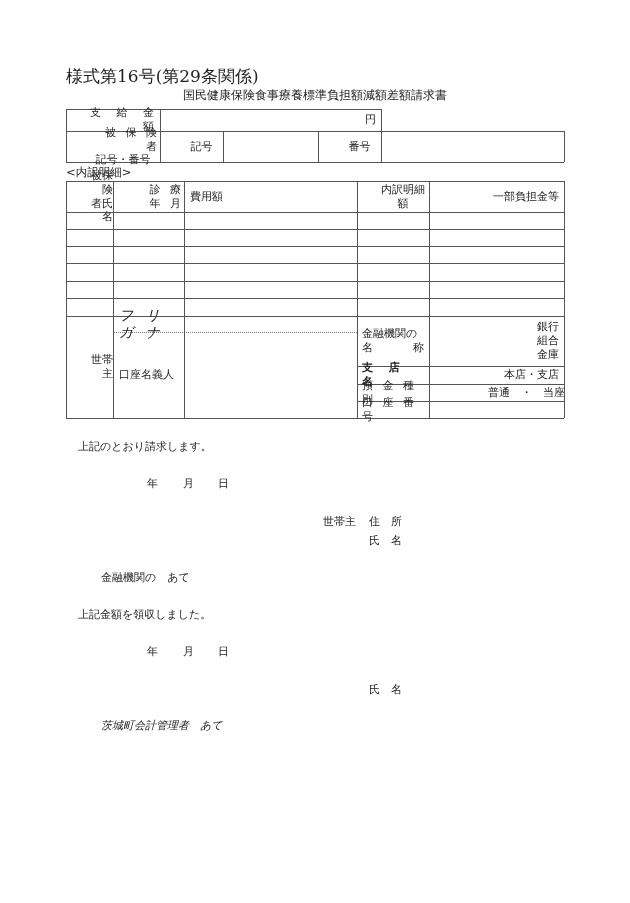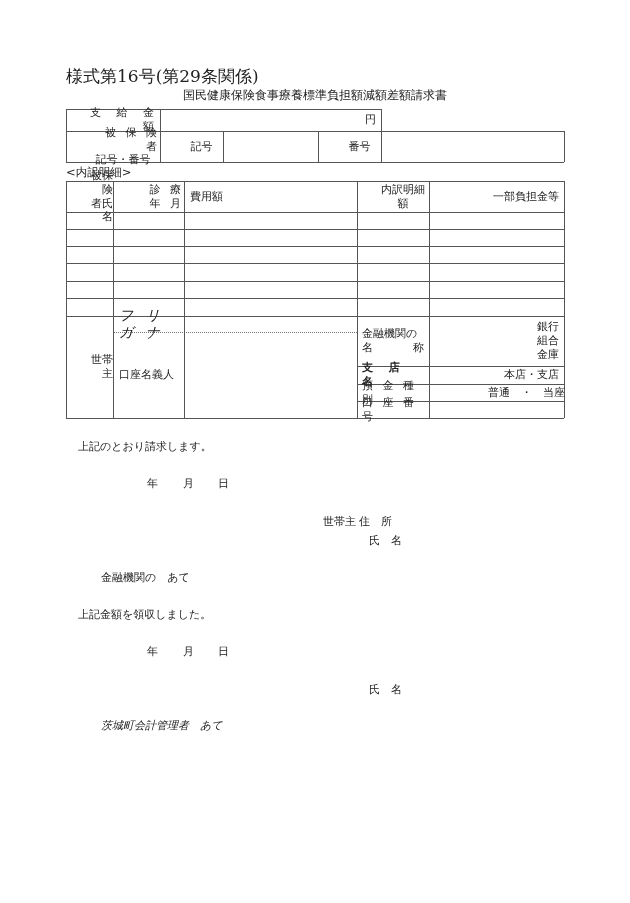--- a/index.html
+++ b/index.html
@@ -156,21 +156,21 @@
 
   <div class="cell left spaced3" style="left:357px;top:401px;width:72px;height:17px;">口 座 番 号</div>
   <div class="cell" style="left:429px;top:401px;width:135px;height:17px;"></div>
 </div>
 
 <div class="abs" style="left:78px;top:441px;">上記のとおり請求します。</div>
 <div class="abs" style="left:147px;top:478px;">年</div>
 <div class="abs" style="left:183px;top:478px;">月</div>
 <div class="abs" style="left:218px;top:478px;">日</div>
 <div class="abs" style="left:323px;top:516px;">世帯主</div>
-<div class="abs" style="left:359px;top:516px;white-space:pre;">住　所</div>
+<div class="abs" style="left:369px;top:516px;white-space:pre;">住　所</div>
 <div class="abs" style="left:369px;top:535px;white-space:pre;">氏　名</div>
 <div class="abs" style="left:101px;top:572px;white-space:pre;">金融機関の　あて</div>
 
 <div class="abs" style="left:78px;top:609px;">上記金額を領収しました。</div>
 <div class="abs" style="left:147px;top:646px;">年</div>
 <div class="abs" style="left:183px;top:646px;">月</div>
 <div class="abs" style="left:218px;top:646px;">日</div>
 <div class="abs" style="left:369px;top:684px;white-space:pre;">氏　名</div>
 <div class="abs" style="left:101px;top:720px;white-space:pre;font-style:italic;">茨城町会計管理者　あて</div>
 

